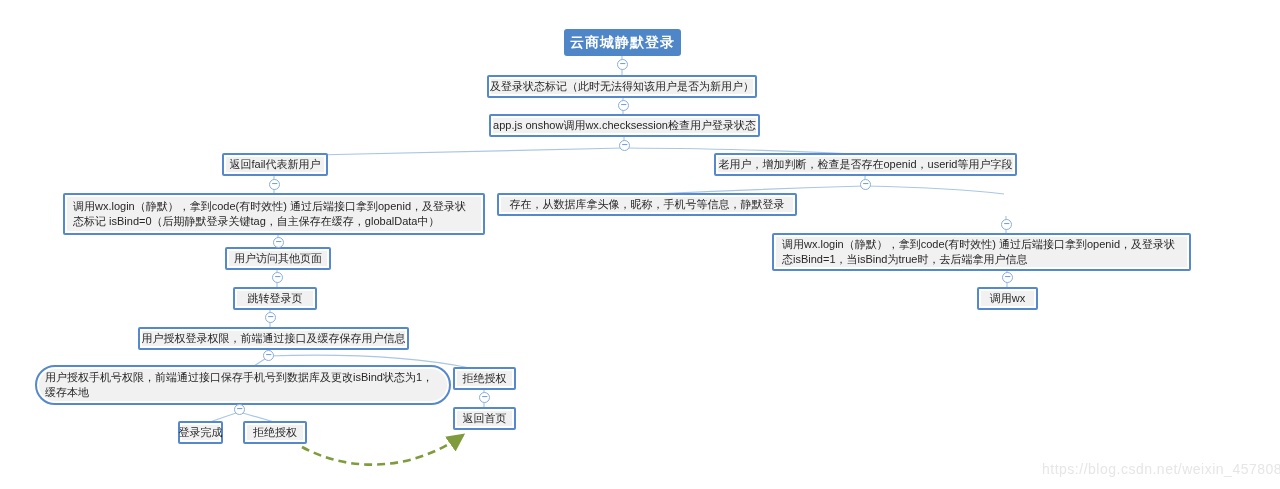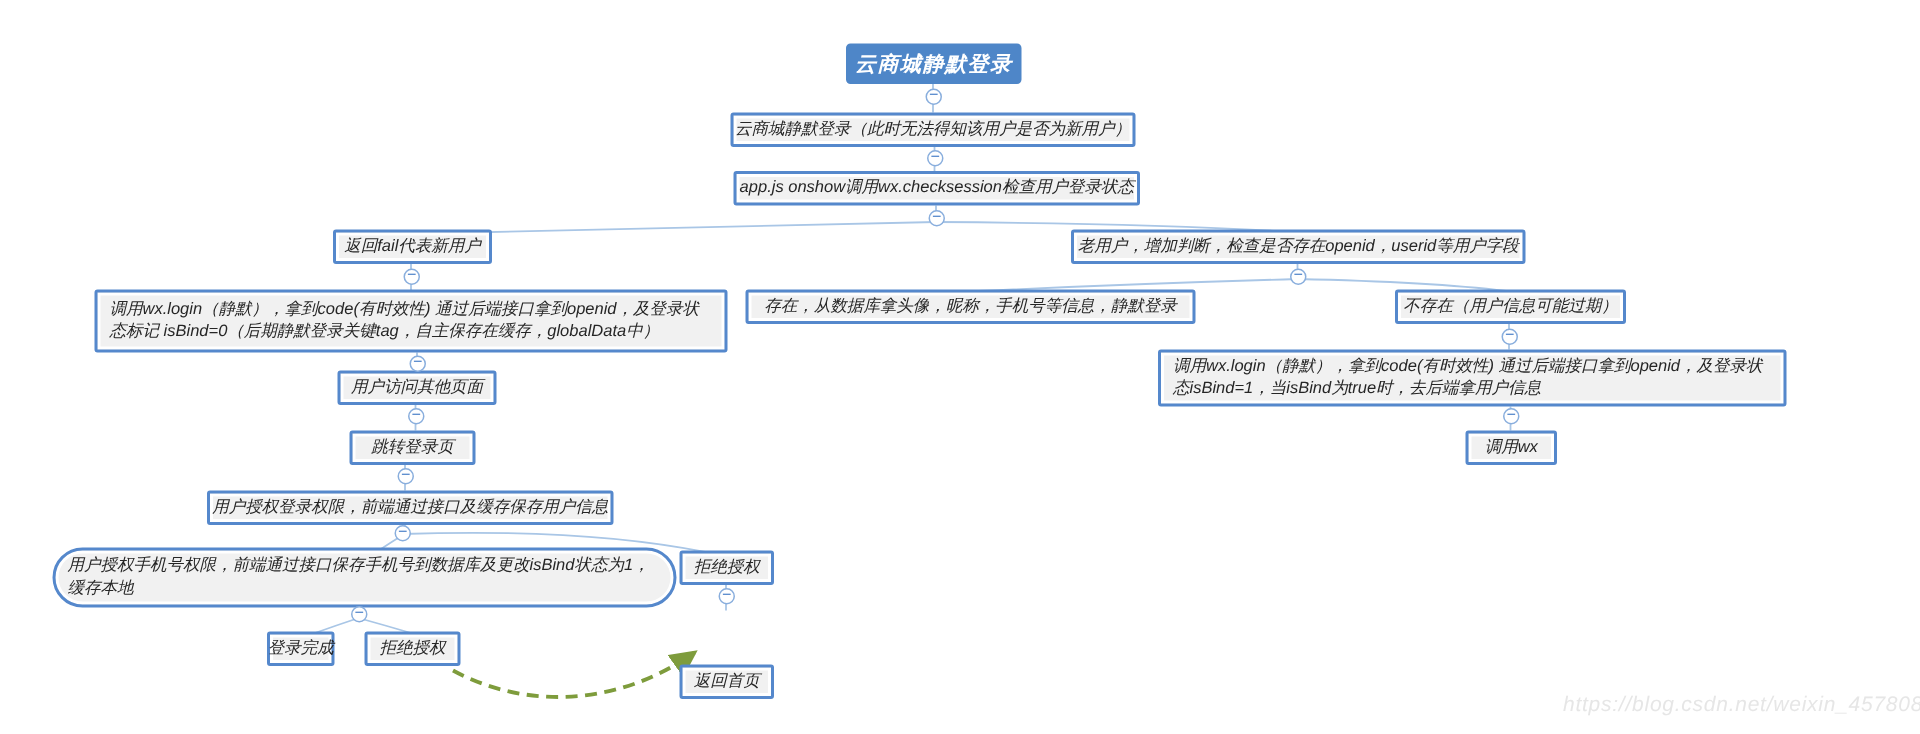--- a/index.html
+++ b/index.html
@@ -1,18 +1,18 @@
 <!DOCTYPE html>
 <html style="--root-bg: #4E86C8; --node-border: #5588CC; --node-fill: #F1F1F1; --node-text: #262626; --connector: #A9C6E6; --toggle-border: #89AEDD; --toggle-glyph: #5588CC; --arrow: #7E9C3C; --watermark-text: #E6E6E6;"><head>
 <meta charset="utf-8">
 <style>
   html,body{margin:0;padding:0;background:#fff;}
   .canvas{
     position:relative;width:1280px;height:489px;background:#ffffff;
-    font-family:"Liberation Sans","DejaVu Sans",sans-serif;overflow:hidden;font-style:italic;
+    font-family:"Liberation Sans","DejaVu Sans",sans-serif;overflow:hidden;
   }
   svg.wires{position:absolute;left:0;top:0;z-index:1;}
   .cline{fill:none;stroke:var(--connector,#A9C6E6);stroke-width:1.2px;}
   .arrow-line{fill:none;stroke:var(--arrow,#7E9C3C);stroke-width:2.6px;stroke-dasharray:8 5;}
   #arrowhead path{fill:var(--arrow,#7E9C3C);}
   .node{
     position:absolute;z-index:2;box-sizing:border-box;
     border:2px solid var(--node-border,#5588CC);
     background:var(--node-fill,#F1F1F1);
     box-shadow:inset 0 0 0 2px #ffffff;
@@ -70,21 +70,21 @@
     <path class="cline" d="M865 176 V184"></path>
     <path class="cline" d="M865 186 Q760 189 652 194"></path>
     <path class="cline" d="M865 186 Q955 188 1004 194"></path>
     <path class="cline" d="M1006 216 V233"></path>
     <path class="cline" d="M1007 271 V287"></path>
     <path class="arrow-line" d="M302 447 C352 474 414 470 463 435" marker-end="url(#arrowhead)"></path>
   </svg>
 
   <div class="node root" style="left:564px;top:29px;width:117px;height:27px;">云商城静默登录</div>
 
-  <div class="node" style="left:487px;top:75px;width:270px;height:23px;">云商城静默登录（此时无法得知该用户是否为新用户）</div>
+  <div class="node" style="left:487px;top:75px;width:270px;height:23px;">及登录状态标记（此时无法得知该用户是否为新用户）</div>
 
   <div class="node" style="left:489px;top:114px;width:271px;height:23px;">app.js onshow调用wx.checksession检查用户登录状态</div>
 
   <div class="node" style="left:222px;top:153px;width:106px;height:23px;">返回fail代表新用户</div>
 
   <div class="node multi" style="left:63px;top:193px;width:422px;height:42px;">调用wx.login（静默），拿到code(有时效性) 通过后端接口拿到openid，及登录状态标记 isBind=0（后期静默登录关键tag，自主保存在缓存，globalData中）</div>
 
   <div class="node" style="left:225px;top:247px;width:106px;height:23px;">用户访问其他页面</div>
 
   <div class="node" style="left:233px;top:287px;width:84px;height:23px;">跳转登录页</div>
@@ -92,27 +92,26 @@
   <div class="node" style="left:138px;top:327px;width:271px;height:23px;">用户授权登录权限，前端通过接口及缓存保存用户信息</div>
 
   <div class="node multi" style="left:35px;top:365px;width:416px;height:40px;border-radius:20px;">用户授权手机号权限，前端通过接口保存手机号到数据库及更改isBind状态为1，缓存本地</div>
 
   <div class="node" style="left:178px;top:421px;width:45px;height:23px;">登录完成</div>
 
   <div class="node" style="left:243px;top:421px;width:64px;height:23px;">拒绝授权</div>
 
   <div class="node" style="left:453px;top:367px;width:63px;height:23px;">拒绝授权</div>
 
-  <div class="node" style="left:453px;top:407px;width:63px;height:23px;margin-top:36px;">返回首页</div>
+  <div class="node" style="left:453px;top:407px;width:63px;height:23px;">返回首页</div>
 
   <div class="node" style="left:714px;top:153px;width:303px;height:23px;">老用户，增加判断，检查是否存在openid，userid等用户字段</div>
 
   <div class="node" style="left:497px;top:193px;width:300px;height:23px;">存在，从数据库拿头像，昵称，手机号等信息，静默登录</div>
 
-  <div class="node" style="left:930px;top:193px;width:154px;height:23px;">不存在（用户信息可能过期）</div>
 
   <div class="node multi" style="left:772px;top:233px;width:419px;height:38px;">调用wx.login（静默），拿到code(有时效性) 通过后端接口拿到openid，及登录状态isBind=1，当isBind为true时，去后端拿用户信息</div>
 
   <div class="node" style="left:977px;top:287px;width:61px;height:23px;">调用wx</div>
 
   <div class="toggle" style="left:617px;top:59px;">−</div>
   <div class="toggle" style="left:618px;top:100px;">−</div>
   <div class="toggle" style="left:619px;top:140px;">−</div>
   <div class="toggle" style="left:269px;top:179px;">−</div>
   <div class="toggle" style="left:273px;top:237px;">−</div>

